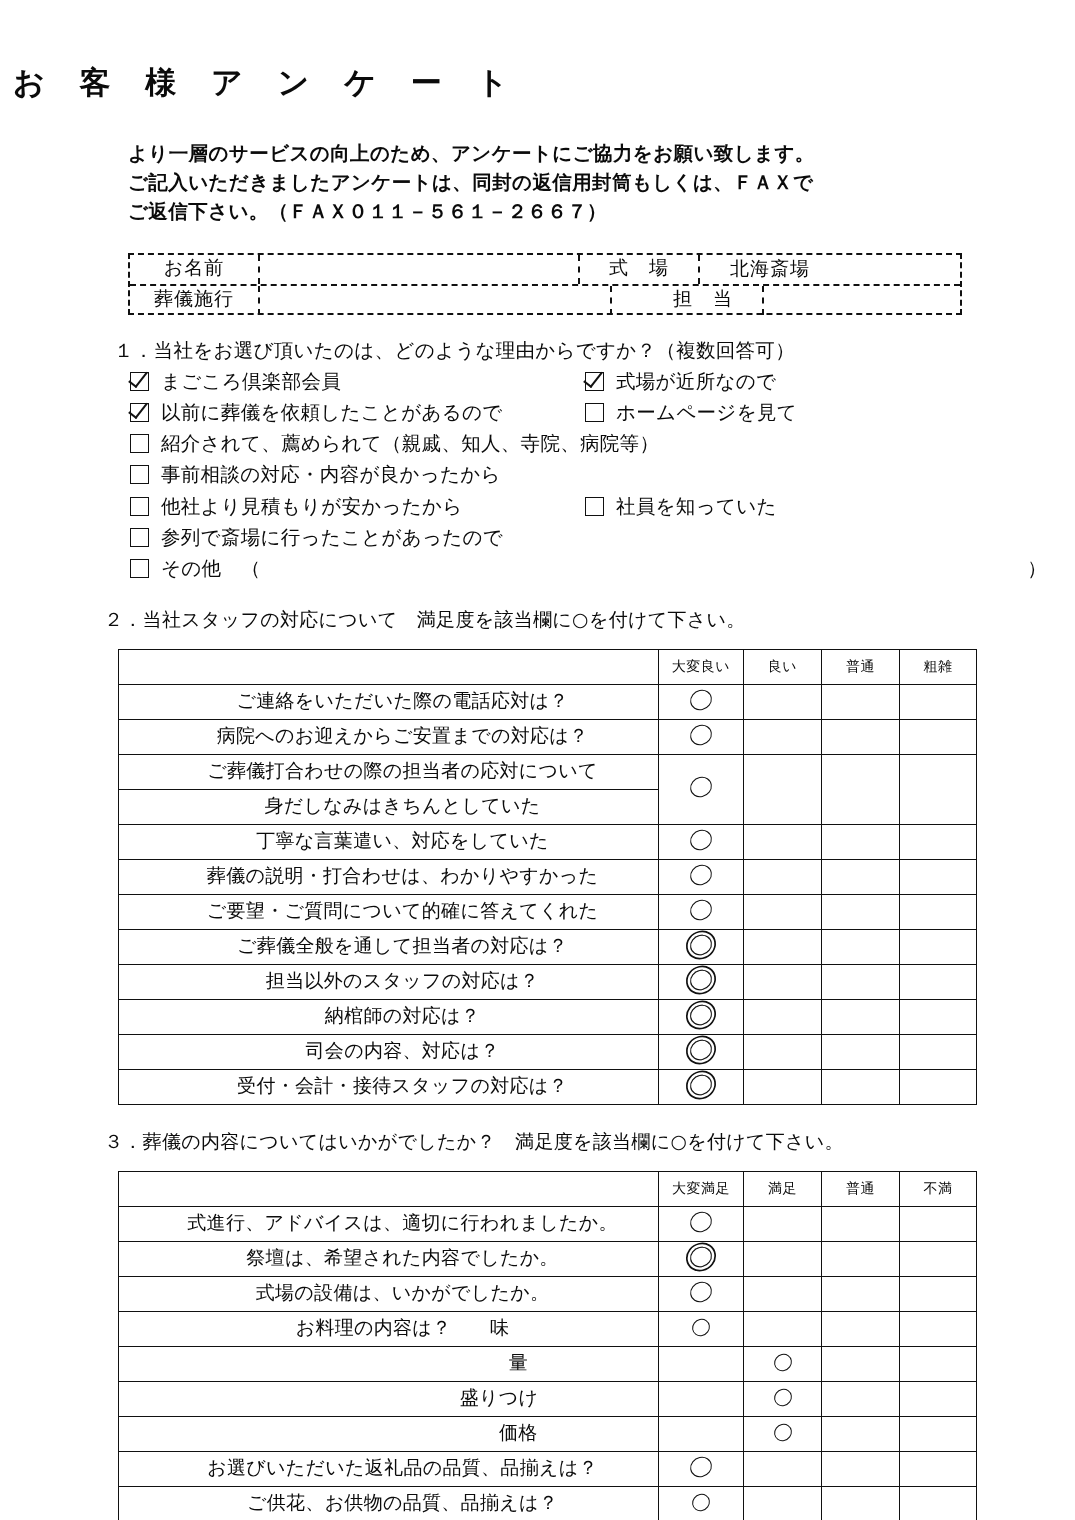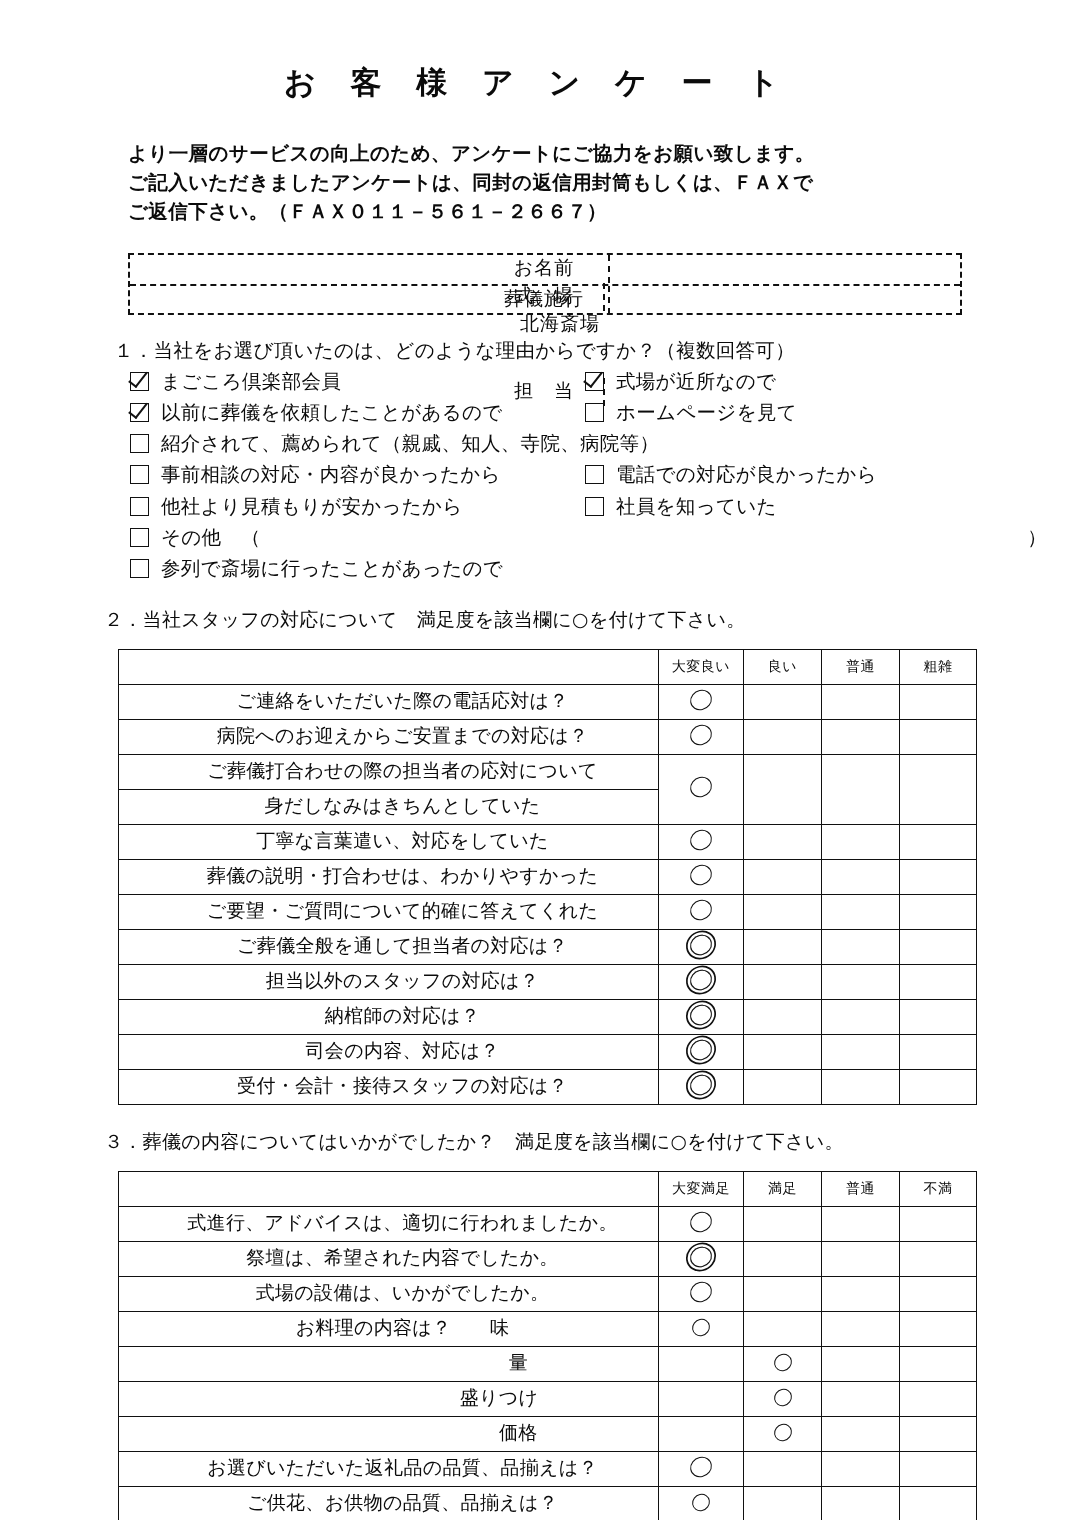--- a/index.html
+++ b/index.html
@@ -17,27 +17,28 @@
   }
   .page {
     position: relative;
     width: 1075px;
     height: 1520px;
     padding: 0;
   }
 
   
   .title {
-    text-align: center;
+    text-align: left;
     font-size: 31px;
     font-weight: bold;
     letter-spacing: 12px;
     margin-top: 62px;
     margin-bottom: 0;
     font-family: "DejaVu Sans", "Liberation Sans", sans-serif;
+    padding-left: 13px;
   }
 
   
   .intro {
     margin: 36px 0 0 128px;
     font-size: 19.5px;
     line-height: 1.48;
     letter-spacing: 0.4px;
   }
   .intro div { white-space: pre; font-weight: bold; }
@@ -49,21 +50,20 @@
     width: 830px;
     height: 58px;
     border: 2px dashed #111;
   }
   .nb-row {
     position: absolute;
     left: 0; right: 0;
     height: 29px;
     display: flex;
     align-items: center;
-    flex-direction: column;
   }
   .nb-row.r1 { top: 0; }
   .nb-row.r2 { top: 29px; border-top: 2px dashed #111; gap: 32px; }
   .nb-cell {
     height: 100%;
     display: flex;
     align-items: center;
     font-size: 19px;
     letter-spacing: 1px;
     box-sizing: border-box;
@@ -259,50 +259,46 @@
           <span class="box"></span>
           <span class="opt-label">紹介されて、薦められて（親戚、知人、寺院、病院等）</span>
         </div>
       </div>
 
       <div class="q1-line">
         <div class="opt opt-left">
           <span class="box"></span>
           <span class="opt-label">事前相談の対応・内容が良かったから</span>
         </div>
+      </div>
+
+      <div class="q1-line">
+        <div class="opt opt-left">
+          <span class="box"></span>
+          <span class="opt-label">他社より見積もりが安かったから</span>
+        </div>
         <div class="opt">
           <span class="box"></span>
-          <span class="opt-label">電話での対応が良かったから</span>
-        </div>
-      </div>
-
-      <div class="q1-line">
-        <div class="opt opt-left">
-          <span class="box"></span>
-          <span class="opt-label">他社より見積もりが安かったから</span>
-        </div>
+          <span class="opt-label">社員を知っていた</span>
+        </div>
+      </div>
+
+      <div class="q1-line">
         <div class="opt">
           <span class="box"></span>
-          <span class="opt-label">社員を知っていた</span>
+          <span class="opt-label">参列で斎場に行ったことがあったので</span>
         </div>
       </div>
 
       <div class="q1-line">
         <div class="opt" style="width:100%;">
           <span class="box"></span>
           <span class="opt-label">その他　（</span>
           <span style="flex:1;"></span>
           <span class="opt-label" style="margin-right:28px;">）</span>
-        </div>
-      </div>
-
-      <div class="q1-line">
-        <div class="opt">
-          <span class="box"></span>
-          <span class="opt-label">参列で斎場に行ったことがあったので</span>
         </div>
       </div>
 
     </div>
   </div>
 
   <div class="qhead">２．当社スタッフの対応について　満足度を該当欄に○を付けて下さい。</div>
 
   <table class="survey">
     <colgroup>

